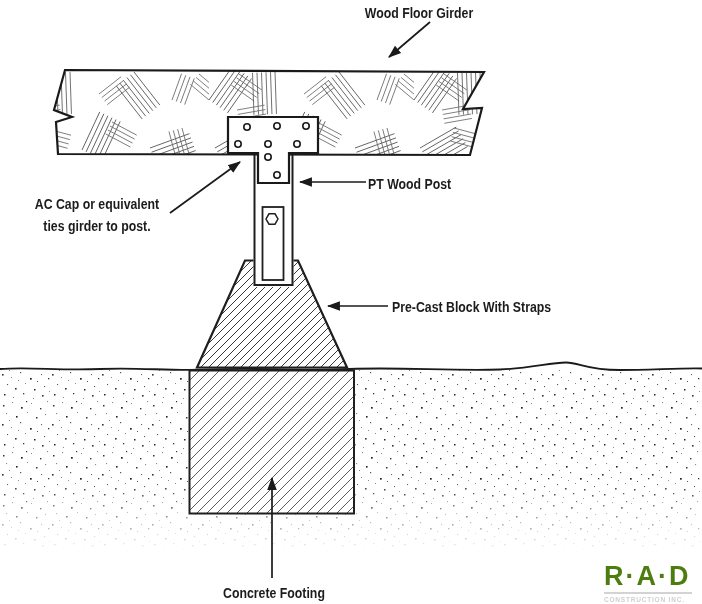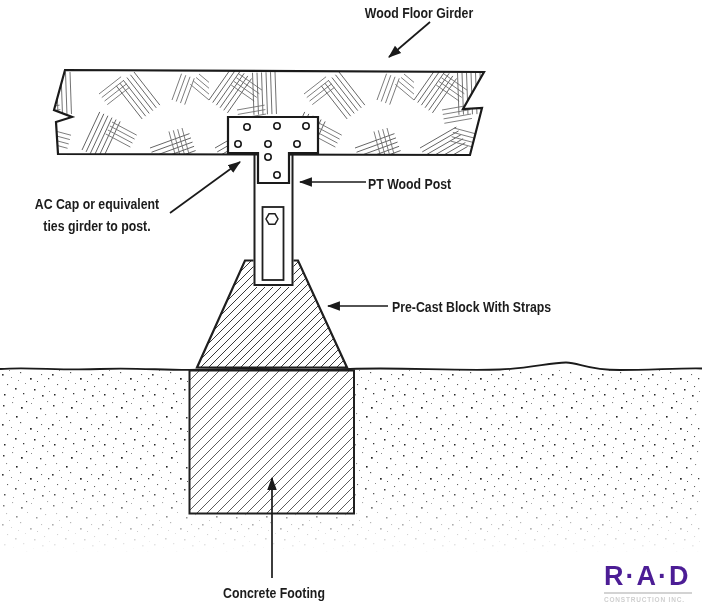--- a/index.html
+++ b/index.html
@@ -6,21 +6,21 @@
   .stage { position:relative; width:702px; height:604px; background:#fff; overflow:hidden;
            font-family:"Liberation Sans", sans-serif; }
   svg { position:absolute; left:0; top:0; }
   .lbl { position:absolute; font:700 15px/21px "Liberation Sans", sans-serif;
          color:#1c1c1c; white-space:nowrap; }
   .lbl.ctr { text-align:center; transform:scaleX(0.82); transform-origin:50% 0; }
   .lbl.lft { transform:scaleX(0.82); transform-origin:0 0; }
   .lbl span { display:block; }
   .logo { position:absolute; left:604px; top:562px; width:92px; color:#d3d3d3; }
   .logo-brand { font:700 27px/1.05 "Liberation Sans", sans-serif; letter-spacing:2px;
-                color:#4c1d95; }
+                color:#4d7c0f; }
   .logo-rule { width:88px; height:2px; background:#d3d3d3; margin:2px 0 2px 0; }
   .logo-sub { font:700 6.5px/1.2 "Liberation Sans", sans-serif; letter-spacing:0.8px;
               color:#cfcfcf; }
 </style>
 </head>
 <body>
 
 <div class="stage">
 
   <svg width="702" height="604" viewBox="0 0 702 604">

